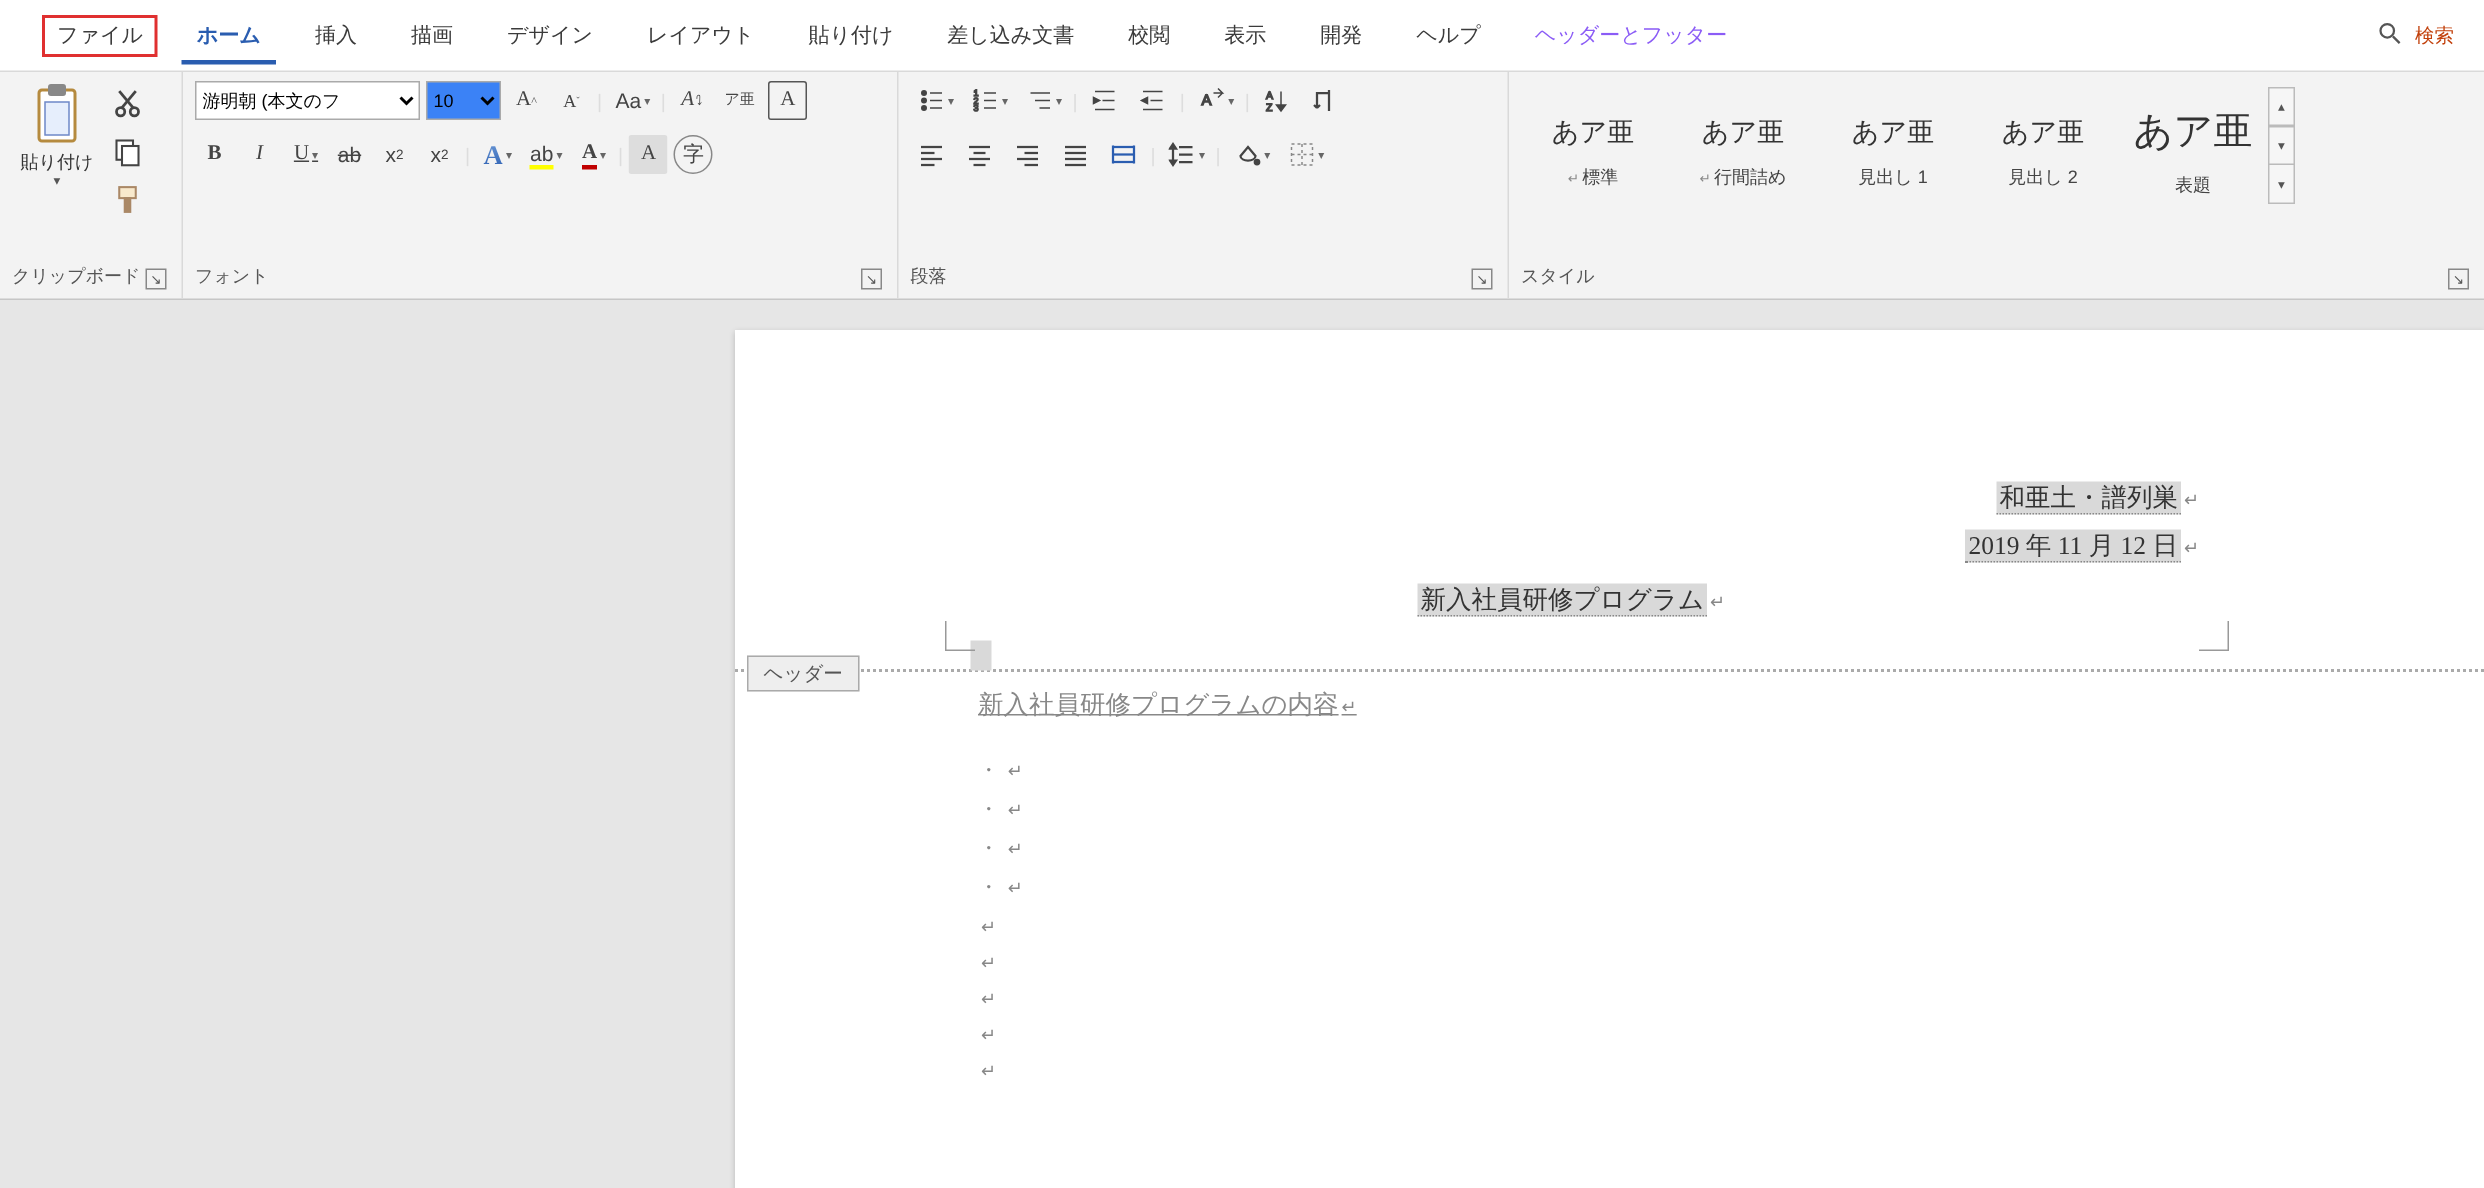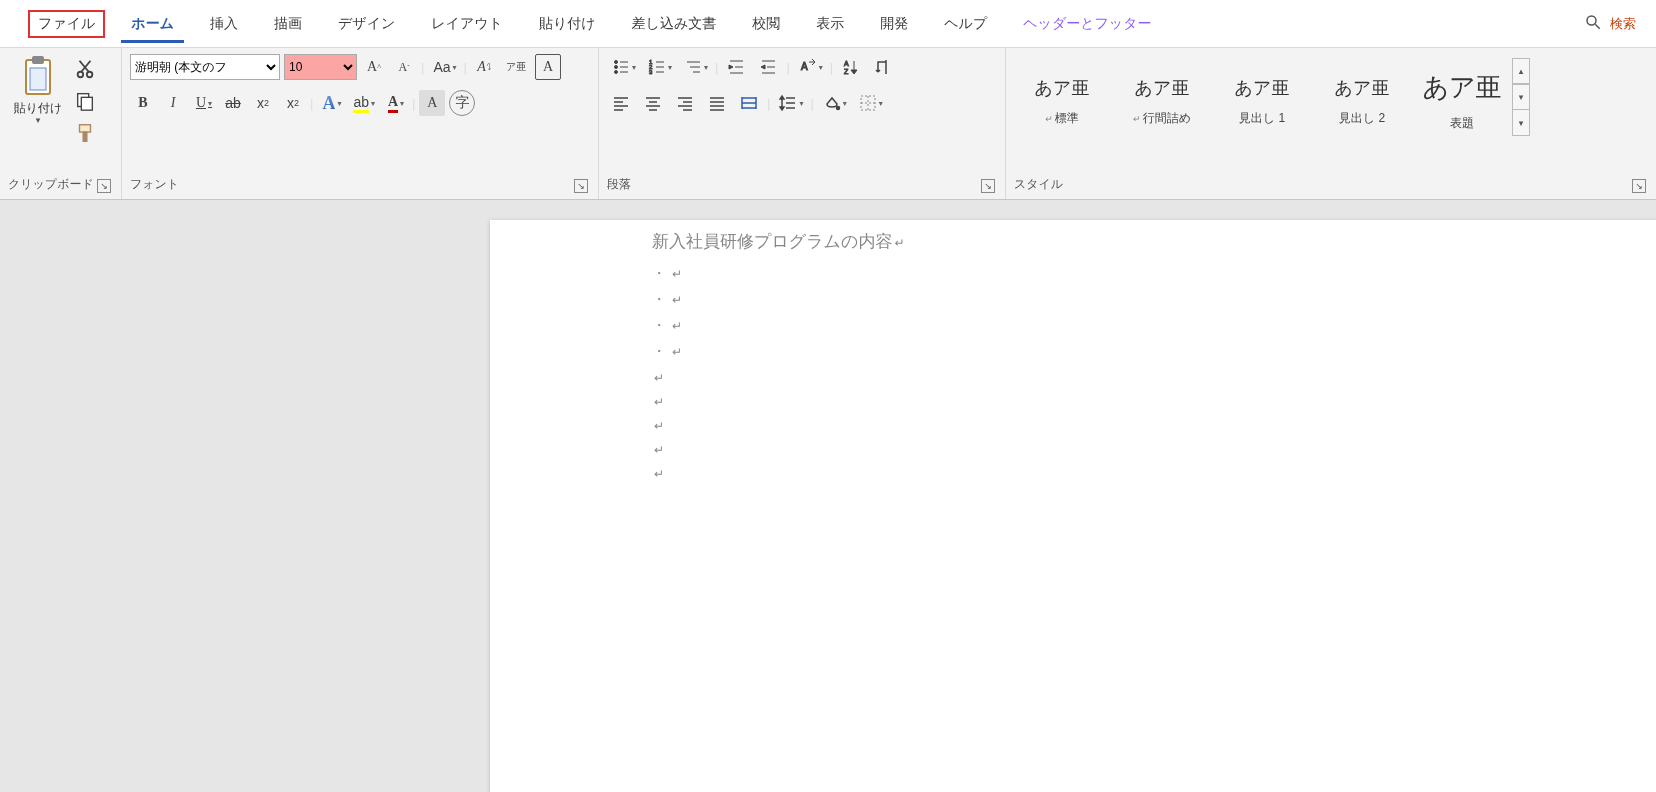--- a/index.html
+++ b/index.html
@@ -99,21 +99,21 @@
   .small-ic svg{width:22px;height:22px;}
   .caret-down { font-size:9px;color:#555;margin-top:-2px; }
 
   
   .font-rows { display:flex;flex-direction:column;gap:10px;width:460px; }
   .row { display:flex;align-items:center;gap:4px; }
   select.font-name {
     height:26px;width:150px;font-size:12px;border:1px solid #aaa;background:#fff;
   }
   select.font-size {
-    height:26px;width:73px;font-size:12px;border:1px solid #aaa;background:#fca5a5;
+    height:26px;width:50px;font-size:12px;border:1px solid #aaa;background:#3b82f6;
   }
   .btn {
     height:26px;min-width:26px;padding:0 4px;
     display:inline-flex;align-items:center;justify-content:center;
     border:1px solid transparent;border-radius:2px;cursor:pointer;
     color:#444;font-size:14px;
   }
   .btn svg{width:18px;height:18px;}
   .drop { padding-right:2px; }
   .drop::after{content:"▾";font-size:8px;margin-left:2px;color:#666;}
@@ -181,21 +181,21 @@
     font-size:17px;color:#333;
   }
   .sel{
     background:#d9d9d9;
     border-bottom:1px dotted #888;
     padding:1px 2px;
   }
   .hdr-line{position:absolute;white-space:nowrap;}
   .pilmark{color:#888;font-size:12px;margin-left:2px;}
   .body-zone{padding:10px 0 0 162px;}
-  .body-line{font-family:"Yu Mincho","MS Mincho",serif;color:#888;font-size:17px;margin-bottom:12px;}
+  .body-line{font-family:"Yu Mincho","MS Mincho",serif;color:#888;font-size:17px;margin-bottom:24px;text-decoration:underline;}
   .bullet-line{color:#888;font-size:14px;margin:8px 0;}
   .corner{
     position:absolute;width:20px;height:20px;
     border-color:#999;border-style:solid;
   }
   .corner.bl{left:140px;bottom:12px;border-width:0 0 1px 1px;}
   .corner.br{right:170px;bottom:12px;border-width:0 1px 1px 0;}
   .tiny-sel{
     position:absolute;left:157px;bottom:-1px;width:14px;height:20px;
     background:#d9d9d9;
@@ -495,20 +495,35 @@
     </div>
     <div class="group-label">
       <span>スタイル</span>
       <span class="dialog-launcher">↘</span>
     </div>
   </div>
 </div>
 
 <div class="doc-area">
   <div class="page">
+    <div class="header-zone">
+      <div class="hdr-line doc-text" style="right:190px;top:100px;">
+        <span class="sel">和亜土・譜列巣</span><span class="pilmark">↵</span>
+      </div>
+      <div class="hdr-line doc-text" style="right:190px;top:132px;">
+        <span class="sel">2019 年 11 月 12 日</span><span class="pilmark">↵</span>
+      </div>
+      <div class="hdr-line doc-text" style="left:455px;top:168px;">
+        <span class="sel">新入社員研修プログラム</span><span class="pilmark">↵</span>
+      </div>
+      <div class="tiny-sel"></div>
+      <span class="corner bl"></span>
+      <span class="corner br"></span>
+      <div class="header-label">ヘッダー</div>
+    </div>
     <div class="body-zone">
       <div class="body-line"><span>新入社員研修プログラムの内容</span><span class="pilmark">↵</span></div>
       <div class="bullet-line">・ <span class="pilmark">↵</span></div>
       <div class="bullet-line">・ <span class="pilmark">↵</span></div>
       <div class="bullet-line">・ <span class="pilmark">↵</span></div>
       <div class="bullet-line">・ <span class="pilmark">↵</span></div>
       <div class="bullet-line"><span class="pilmark">↵</span></div>
       <div class="bullet-line"><span class="pilmark">↵</span></div>
       <div class="bullet-line"><span class="pilmark">↵</span></div>
       <div class="bullet-line"><span class="pilmark">↵</span></div>

